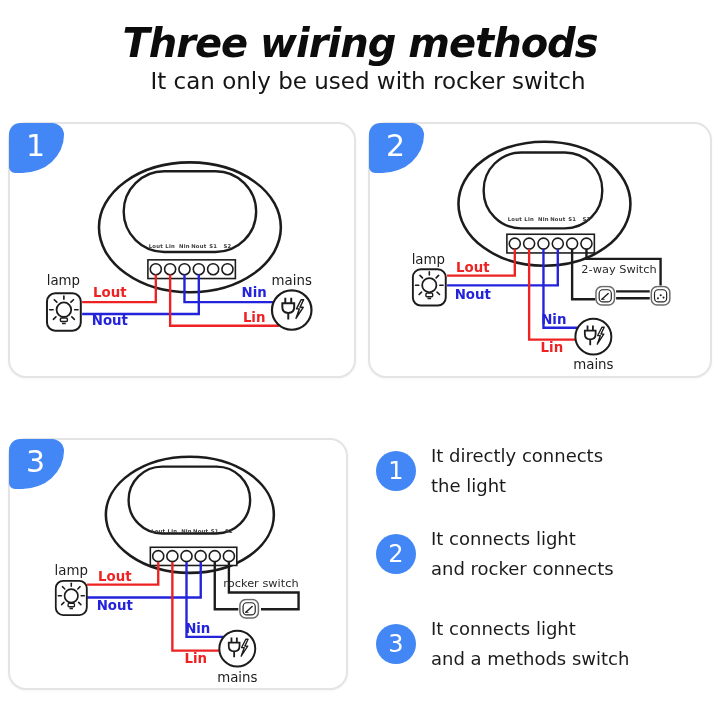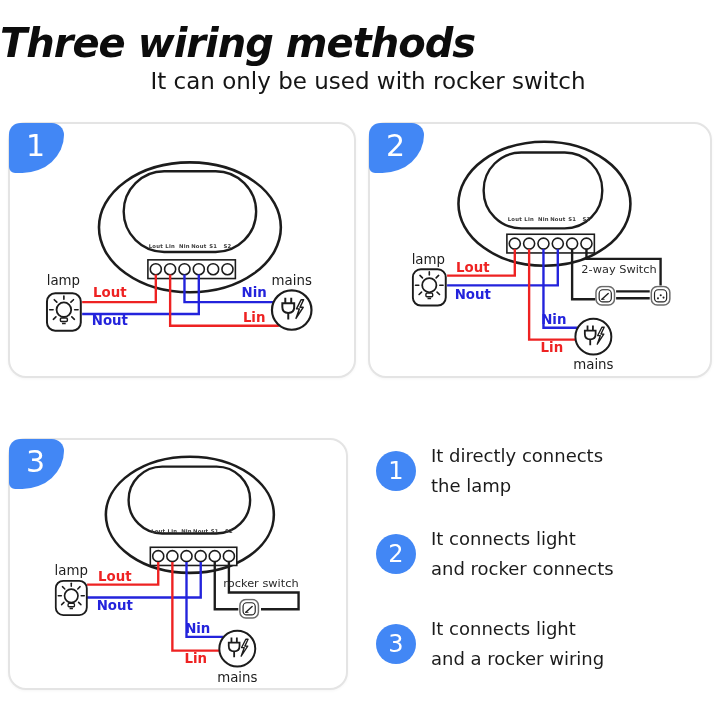--- a/index.html
+++ b/index.html
@@ -2,21 +2,21 @@
 <html style="--accent: #4287f5; --wred: #ee2222; --wblue: #2323dc; --wblack: #1c1c1c; --outline: #1c1c1c; --pborder: #e4e4e4;"><head>
 <meta charset="utf-8">
 <style>
   :root{
     --accent:#4287f5; --wred:#ee2222; --wblue:#2323dc; --wblack:#1c1c1c;
     --outline:#1c1c1c; --pborder:#e4e4e4;
   }
   *{margin:0;padding:0;box-sizing:border-box;}
   body{background:#ffffff;font-family:"DejaVu Sans","Liberation Sans",sans-serif;}
   .canvas{position:relative;width:720px;height:720px;background:#fff;overflow:hidden;}
-  .title{position:absolute;top:20px;left:0;width:720px;text-align:left;
+  .title{position:absolute;top:20px;left:0;width:720px;text-align:center;
     font-size:40px;font-weight:800;font-style:italic;color:#0c0c0c;letter-spacing:-1px;}
   .subtitle{position:absolute;top:68px;left:8px;width:720px;text-align:center;
     font-size:23px;font-weight:400;color:#151515;}
   .panel{position:absolute;background:#fff;border:2px solid var(--pborder);
     border-radius:18px;box-shadow:0 1px 3px rgba(0,0,0,0.04);}
   .panel svg{position:absolute;left:0;top:0;}
   .badge{position:absolute;left:-1px;top:-1px;width:55px;height:50px;
     background:var(--accent);border-radius:15px 16px 100% 8px;
     color:#fff;font-size:30px;font-weight:400;padding:5px 0 0 17px;z-index:2;}
   .legend-item{position:absolute;left:376px;display:flex;align-items:center;gap:15px;}
@@ -212,35 +212,35 @@
       <text class="io-label" x="230" y="246" text-anchor="middle">mains</text>
     </svg>
   </section>
 
   <div class="legend-item" style="top:441px">
     <div class="legend-num">
       <span>1</span>
     </div>
     <div class="legend-text">
       <span>It directly connects</span><br>
-      <span>the lamp</span>
+      <span>the light</span>
     </div>
   </div>
   <div class="legend-item" style="top:524px">
     <div class="legend-num">
       <span>2</span>
     </div>
     <div class="legend-text">
       <span>It connects light</span><br>
       <span>and rocker connects</span>
     </div>
   </div>
   <div class="legend-item" style="top:614px">
     <div class="legend-num">
       <span>3</span>
     </div>
     <div class="legend-text">
       <span>It connects light</span><br>
-      <span>and a rocker wiring</span>
+      <span>and a methods switch</span>
     </div>
   </div>
 
 </div>
 
 </body></html>

